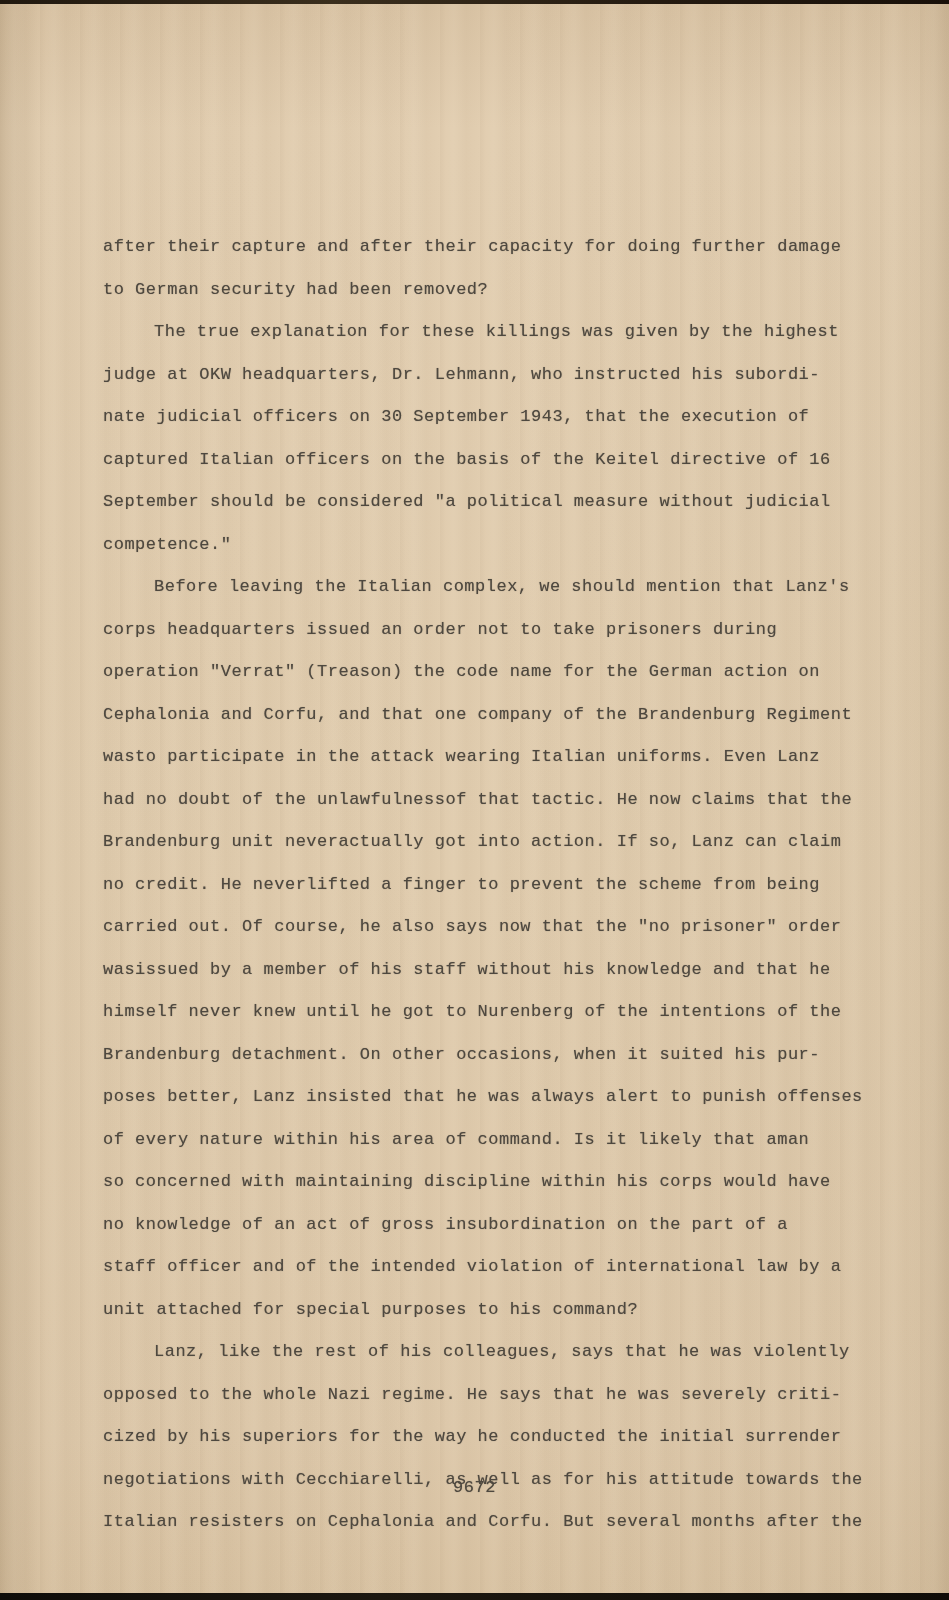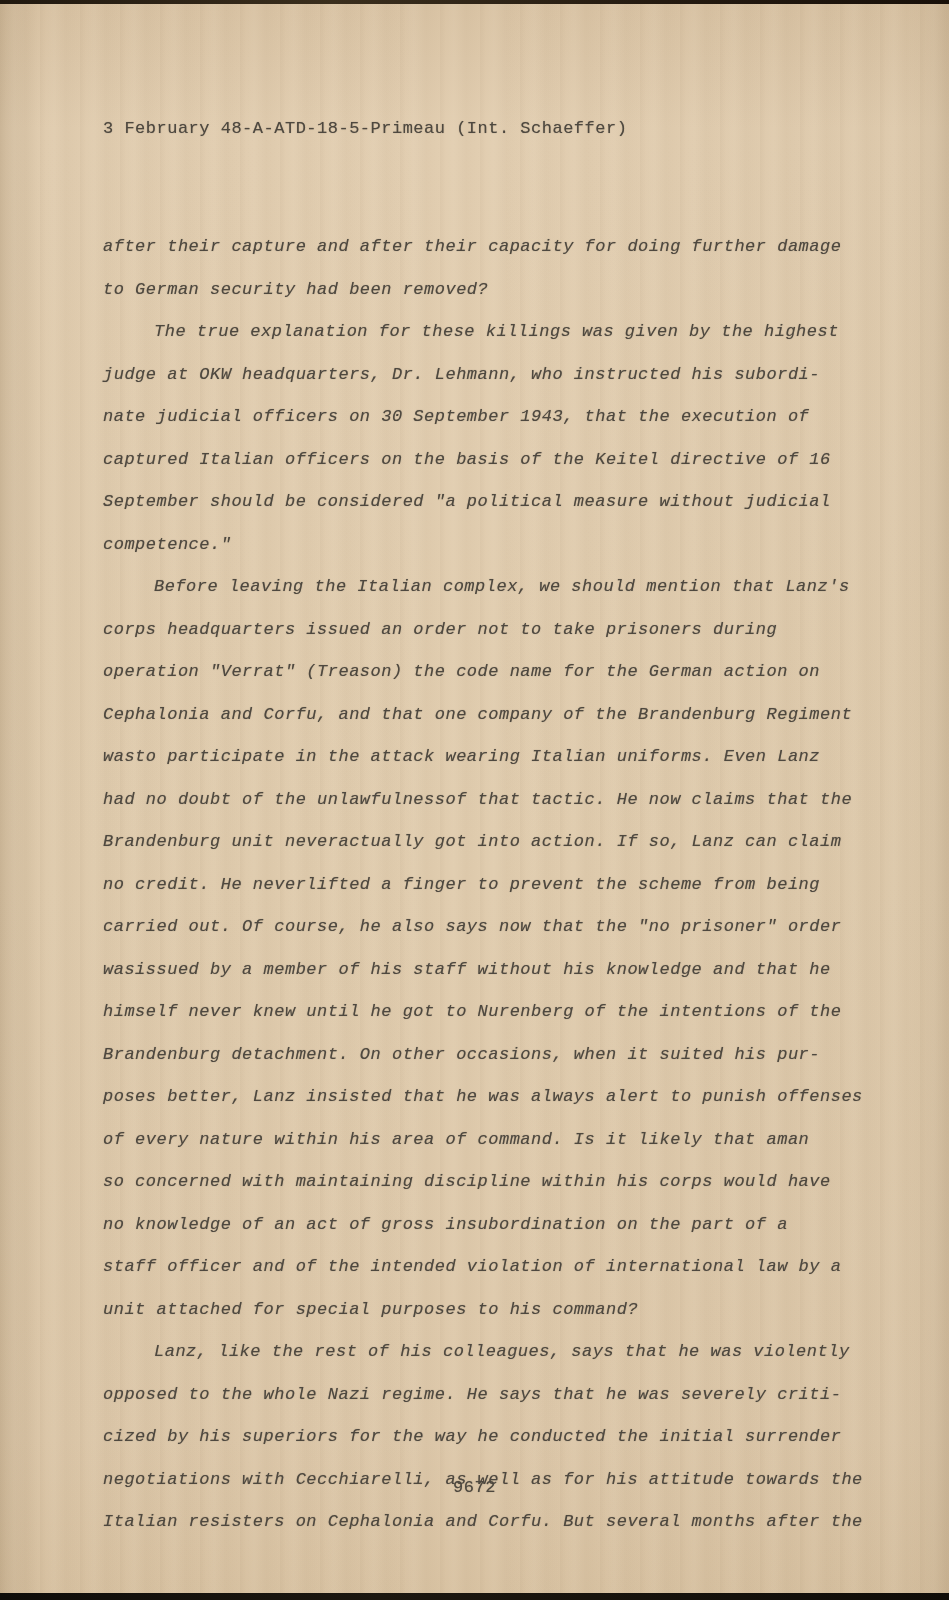--- a/index.html
+++ b/index.html
@@ -58,21 +58,20 @@
   }
   .doc-header .hline {
     height: 26px;
     line-height: 26px;
   }
   .doc-body {
     position: absolute;
     left: 103px;
     top: 180px;
     width: 800px;
-    font-style: italic;
   }
   .doc-body .text-line {
     height: 42.5px;
     line-height: 20px;
   }
   .doc-body .text-line.indent {
     padding-left: 51px;
   }
   .page-number {
     position: absolute;
@@ -82,21 +81,20 @@
     text-align: center;
   }
 </style>
 </head>
 <body>
 
 <div class="page">
   <div class="edge-strip-top"></div>
 
   <div class="doc-header typewriter">
-    <div class="hline">3 February 48-A-ATD-18-5-Primeau (Int. Schaeffer)</div>
   </div>
 
   <div class="doc-body typewriter">
     
   <div class="text-line">after their capture and after their capacity for doing further damage</div><div class="text-line">to German security had been removed?</div><div class="text-line indent">The true explanation for these killings was given by the highest</div><div class="text-line">judge at OKW headquarters, Dr. Lehmann, who instructed his subordi-</div><div class="text-line">nate judicial officers on 30 September 1943, that the execution of</div><div class="text-line">captured Italian officers on the basis of the Keitel directive of 16</div><div class="text-line">September should be considered "a political measure without judicial</div><div class="text-line">competence."</div><div class="text-line indent">Before leaving the Italian complex, we should mention that Lanz's</div><div class="text-line">corps headquarters issued an order not to take prisoners during</div><div class="text-line">operation "Verrat" (Treason) the code name for the German action on</div><div class="text-line">Cephalonia and Corfu, and that one company of the Brandenburg Regiment</div><div class="text-line">wasto participate in the attack wearing Italian uniforms. Even Lanz</div><div class="text-line">had no doubt of the unlawfulnessof that tactic. He now claims that the</div><div class="text-line">Brandenburg unit neveractually got into action. If so, Lanz can claim</div><div class="text-line">no credit. He neverlifted a finger to prevent the scheme from being</div><div class="text-line">carried out. Of course, he also says now that the "no prisoner" order</div><div class="text-line">wasissued by a member of his staff without his knowledge and that he</div><div class="text-line">himself never knew until he got to Nurenberg of the intentions of the</div><div class="text-line">Brandenburg detachment. On other occasions, when it suited his pur-</div><div class="text-line">poses better, Lanz insisted that he was always alert to punish offenses</div><div class="text-line">of every nature within his area of command. Is it likely that aman</div><div class="text-line">so concerned with maintaining discipline within his corps would have</div><div class="text-line">no knowledge of an act of gross insubordination on the part of a</div><div class="text-line">staff officer and of the intended violation of international law by a</div><div class="text-line">unit attached for special purposes to his command?</div><div class="text-line indent">Lanz, like the rest of his colleagues, says that he was violently</div><div class="text-line">opposed to the whole Nazi regime. He says that he was severely criti-</div><div class="text-line">cized by his superiors for the way he conducted the initial surrender</div><div class="text-line">negotiations with Cecchiarelli, as well as for his attitude towards the</div><div class="text-line">Italian resisters on Cephalonia and Corfu. But several months after the</div></div>
 
   <div class="page-number typewriter">9672</div>
 
   <div class="edge-strip-bottom"></div>
 </div>

